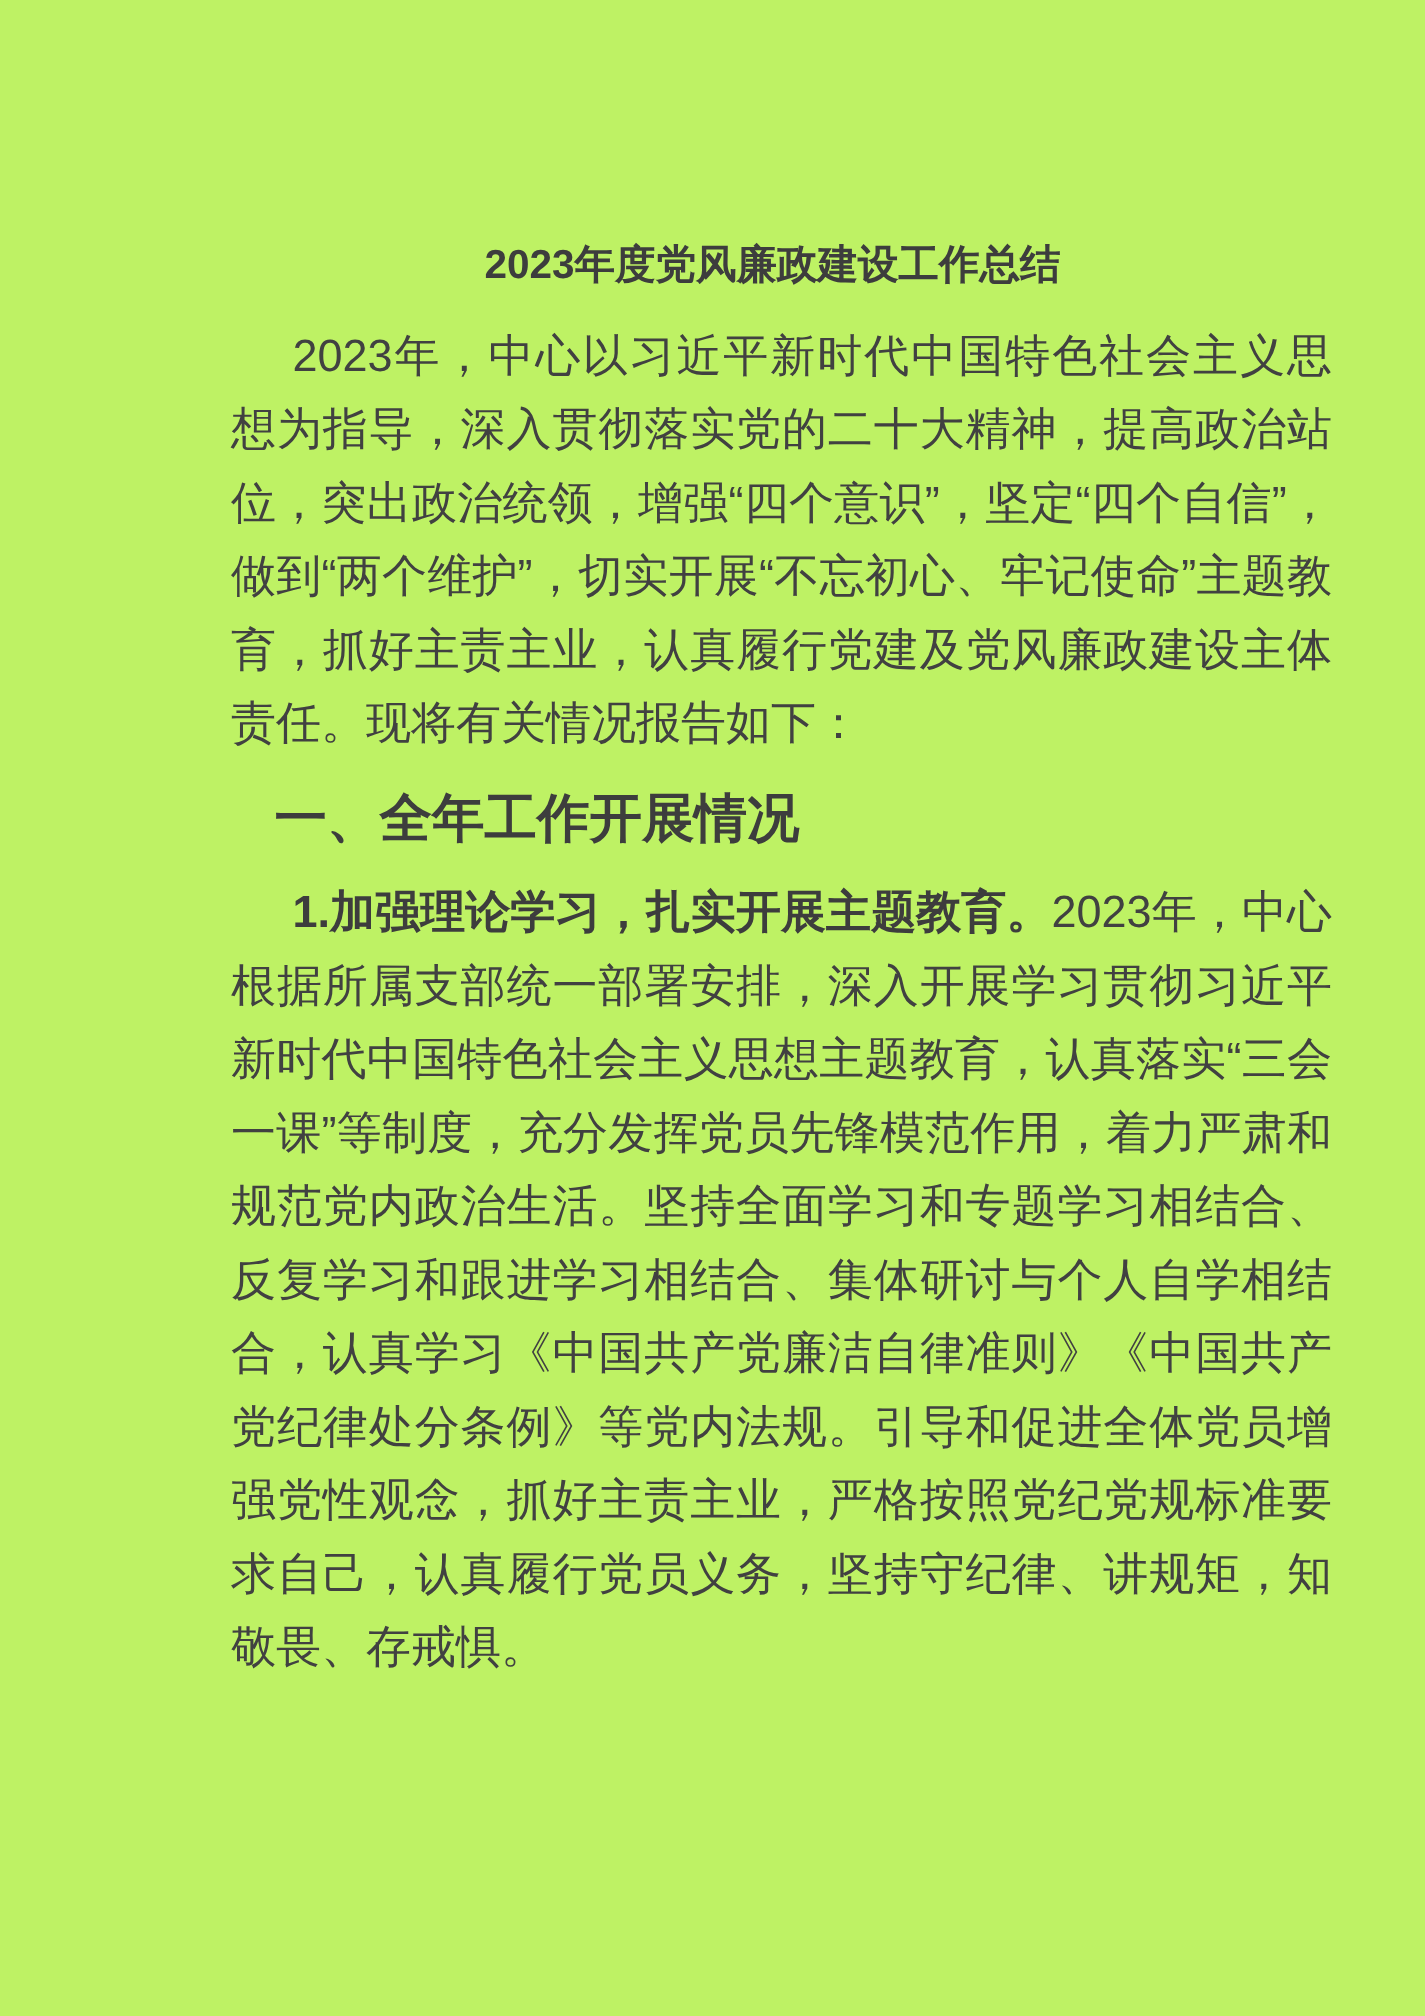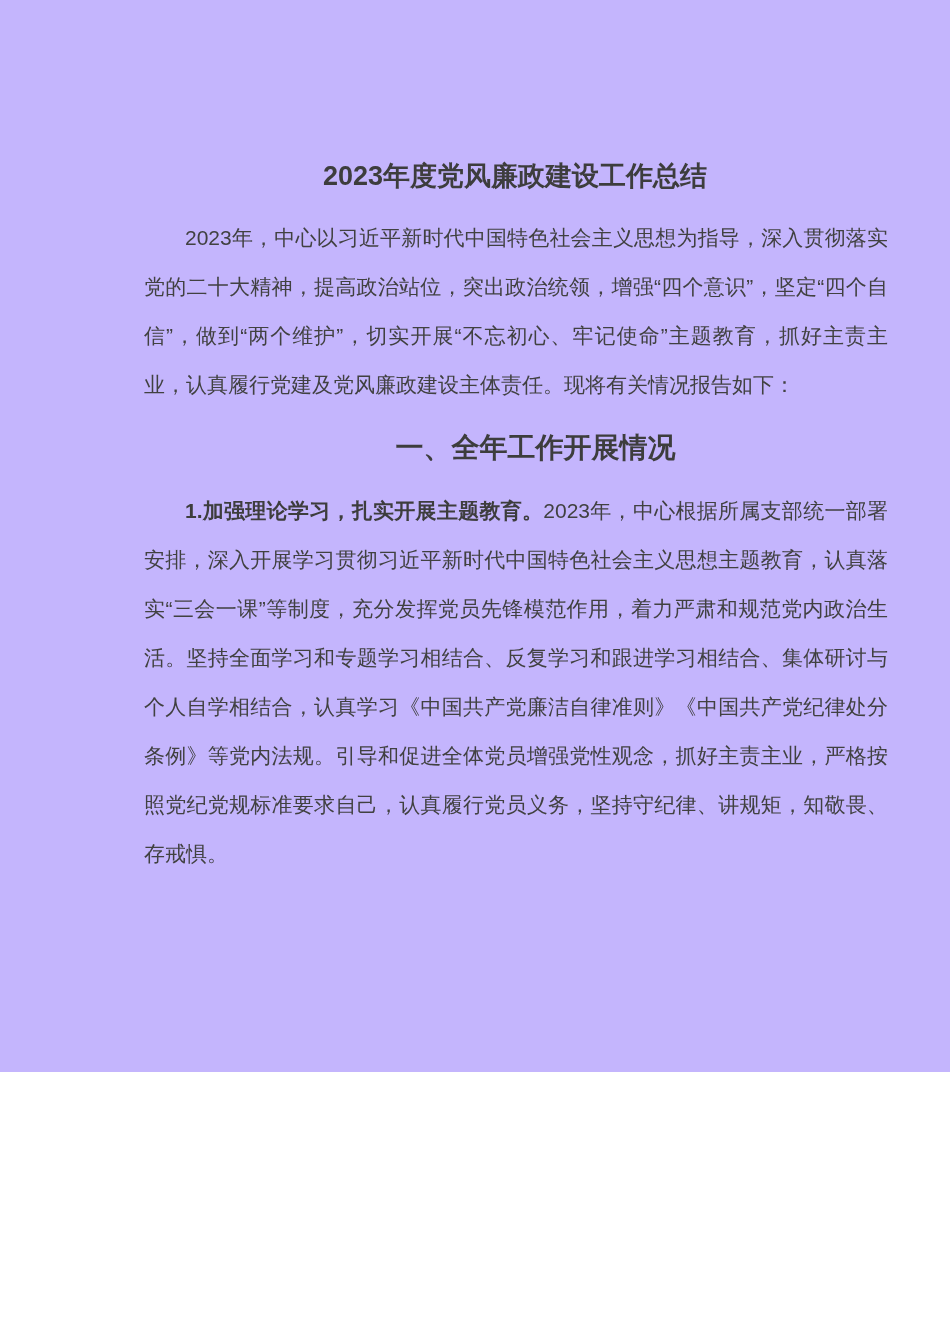--- a/index.html
+++ b/index.html
@@ -10,48 +10,47 @@
   body {
     width: 950px;
     height: 1344px;
     overflow: hidden;
     font-family: "Liberation Sans", sans-serif;
     color: #414141;
   }
   .doc-page {
     box-sizing: border-box;
     width: 950px;
-    height: 1072px;
+    height: 1344px;
     padding: 152px 62px 0 142px;
-    background: #c4b5fd;
+    background: #bef264;
   }
   .doc-title {
     margin: 0 0 12px 0;
     font-size: 27px;
     line-height: 49px;
     font-weight: bold;
     text-align: center;
     color: #3d3d3d;
   }
   .doc-para {
-    margin: 0 0 14px 2px;
-    font-size: 21px;
+    margin: 0 0 14px 12px;
+    font-size: 30px;
     line-height: 49px;
     text-align: justify;
     text-indent: 41px;
     word-break: break-all;
   }
   .doc-heading {
     margin: 0 0 14px 0;
-    font-size: 28px;
+    font-size: 35px;
     line-height: 49px;
     font-weight: bold;
     text-indent: 41px;
     color: #3d3d3d;
-    text-align: center;
   }
   .lead-bold {
     font-weight: bold;
     color: #3d3d3d;
   }
   
   .continued {
     text-align-last: justify;
   }
 </style>

